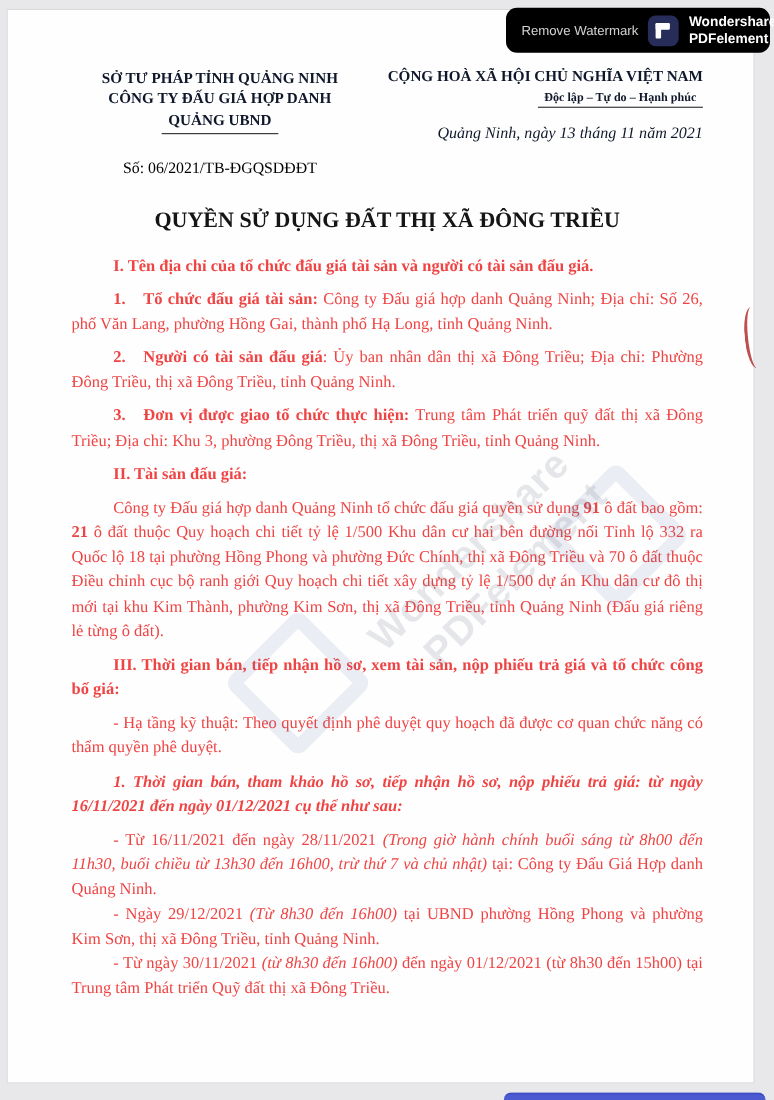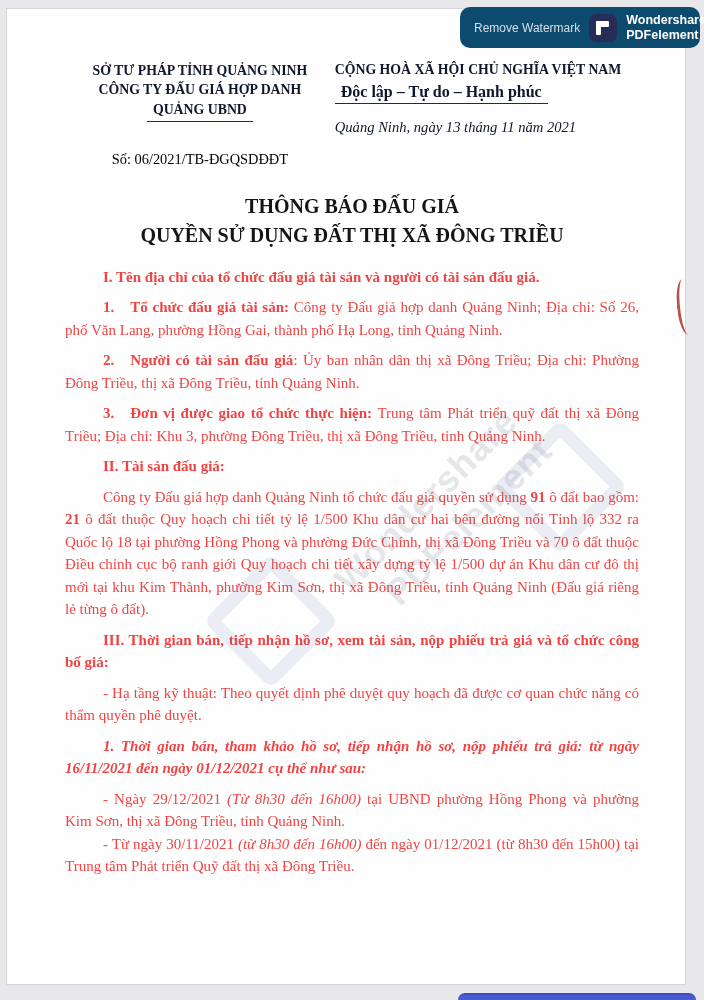--- a/index.html
+++ b/index.html
@@ -3,38 +3,38 @@
 <meta charset="utf-8">
 <style>
   html,body{margin:0;padding:0;}
   .stage{position:relative;width:704px;height:1000px;background:#e8e8eb;overflow:hidden;
          font-family:"Liberation Serif","DejaVu Serif",serif;}
   .page{position:absolute;left:6px;top:8px;width:680px;height:977px;background:#fefefe;
         border:1px solid #d6d6da;box-sizing:border-box;padding:52px 46px 0 58px;}
   
   .hdr{display:flex;color:#0f172a;}
   .hdr-left{width:47%;text-align:center;font-weight:bold;font-size:13.8px;line-height:1.4;}
-  .hdr-right{width:53%;text-align:left;}
+  .hdr-right{width:53%;text-align:right;}
   .hr1{font-weight:bold;font-size:13.8px;line-height:1.35;}
-  .hr2{font-weight:bold;font-size:16px;margin-top:3px;}
+  .hr2{font-weight:bold;font-size:11px;margin-top:3px;}
   .udl{display:inline-block;border-bottom:1.5px solid #2a2a2a;padding:0 6px 2px;}
   .date{font-style:italic;font-size:14.6px;margin-top:15px;}
   .doc-num{margin-top:15px;font-size:14.4px;text-align:center;width:47%;}
   
   .title{text-align:center;font-weight:bold;font-size:20px;line-height:1.45;margin-top:24px;color:#151515;}
   
   .docbody{margin-top:16px;font-size:15px;line-height:1.5;color:#ef4444;}
   .para{text-align:justify;text-indent:38px;margin:8px 0;}
   .tight{margin:0;}
   .bold{font-weight:bold;}
   .it{font-style:italic;}
   .bi{font-weight:bold;font-style:italic;}
   .num{margin-right:16px;font-weight:bold;}
   
-  .banner{position:absolute;top:7px;right:4px;width:240px;height:41px;background:#0c4a6e;
+  .banner{position:absolute;top:7px;right:4px;width:240px;height:41px;background:#000000;
           border-radius:10px;display:flex;align-items:center;gap:9px;box-sizing:border-box;
           padding:0 12px 0 14px;font-family:"Liberation Sans",sans-serif;cursor:pointer;}
   .rm{color:rgba(255,255,255,0.82);font-size:12px;flex:1;white-space:nowrap;}
   .logo{width:28px;height:28px;background:#272d59;border-radius:7px;position:relative;flex:none;}
   .logo .g1{position:absolute;left:7px;top:7px;width:5px;height:14px;background:#fff;border-radius:1px;}
   .logo .g2{position:absolute;left:7px;top:7px;width:13px;height:6px;background:#fff;border-radius:1px;}
   .brand{color:#fff;font-weight:bold;font-size:12.5px;line-height:1.15;display:flex;flex-direction:column;white-space:nowrap;}
   
   .bottom-sliver{position:absolute;bottom:0;right:8px;width:238px;height:7px;background:#4c5ad2;
                  border-top:2px solid #3f4ec6;border-radius:7px 7px 0 0;box-sizing:border-box;cursor:pointer;}
@@ -74,21 +74,20 @@
       </div>
       <div class="hdr-right">
         <div class="hr1">CỘNG HOÀ XÃ HỘI CHỦ NGHĨA VIỆT NAM</div>
         <div class="hr2"><span class="udl">Độc lập – Tự do – Hạnh phúc</span></div>
         <div class="date">Quảng Ninh, ngày 13 tháng 11 năm 2021</div>
       </div>
     </div>
     <div class="doc-num">Số: 06/2021/TB-ĐGQSDĐĐT</div>
 
     <div class="title">
-      <div>THÔNG BÁO ĐẤU GIÁ</div>
       <div>QUYỀN SỬ DỤNG ĐẤT THỊ XÃ ĐÔNG TRIỀU</div>
     </div>
 
     <div class="docbody">
 
       <p class="para bold">I. Tên địa chỉ của tổ chức đấu giá tài sản và người có tài sản đấu giá.</p>
 
       <p class="para"><span class="num">1.</span><span class="bold">Tổ chức đấu giá tài sản:</span><span> Công ty Đấu giá hợp danh Quảng Ninh; Địa chỉ: Số 26, phố Văn Lang, phường Hồng Gai, thành phố Hạ Long, tỉnh Quảng Ninh.</span></p>
 
       <p class="para"><span class="num">2.</span><span class="bold">Người có tài sản đấu giá</span><span>: Ủy ban nhân dân thị xã Đông Triều; Địa chỉ: Phường Đông Triều, thị xã Đông Triều, tỉnh Quảng Ninh.</span></p>
@@ -99,20 +98,21 @@
 
       <p class="para tight"><span>Công ty Đấu giá hợp danh Quảng Ninh tổ chức đấu giá quyền sử dụng </span><span class="bold">91</span><span> ô đất bao gồm: </span><span class="bold">21</span><span> ô đất thuộc Quy hoạch chi tiết tỷ lệ 1/500 Khu dân cư hai bên đường nối Tỉnh lộ 332 ra Quốc lộ 18 tại phường Hồng Phong và phường Đức Chính, thị xã Đông Triều và 70 ô đất thuộc Điều chỉnh cục bộ ranh giới Quy hoạch chi tiết xây dựng tỷ lệ 1/500 dự án Khu dân cư đô thị mới tại khu Kim Thành, phường Kim Sơn, thị xã Đông Triều, tỉnh Quảng Ninh (Đấu giá riêng lẻ từng ô đất).</span></p>
 
 
       <p class="para bold">III. Thời gian bán, tiếp nhận hồ sơ, xem tài sản, nộp phiếu trả giá và tổ chức công bố giá:</p>
 
       <p class="para">- Hạ tầng kỹ thuật: Theo quyết định phê duyệt quy hoạch đã được cơ quan chức năng có thẩm quyền phê duyệt.</p>
 
       <p class="para bi">1. Thời gian bán, tham khảo hồ sơ, tiếp nhận hồ sơ, nộp phiếu trả giá: từ ngày 16/11/2021 đến ngày 01/12/2021 cụ thể như sau:</p>
 
+      <p class="para tight"><span>- Từ 16/11/2021 đến ngày 28/11/2021 </span><span class="it">(Trong giờ hành chính buổi sáng từ 8h00 đến 11h30, buổi chiều từ 13h30 đến 16h00, trừ thứ 7 và chủ nhật)</span><span> tại: Công ty Đấu Giá Hợp danh Quảng Ninh.</span></p>
 
       <p class="para tight"><span>- Ngày 29/12/2021 </span><span class="it">(Từ 8h30 đến 16h00)</span><span> tại UBND phường Hồng Phong và phường Kim Sơn, thị xã Đông Triều, tỉnh Quảng Ninh.</span></p>
 
       <p class="para tight"><span>- Từ ngày 30/11/2021 </span><span class="it">(từ 8h30 đến 16h00)</span><span> đến ngày 01/12/2021 (từ 8h30 đến 15h00) tại Trung tâm Phát triển Quỹ đất thị xã Đông Triều.</span></p>
 
     </div>
   </div>
 
   <div class="banner">
     <span class="rm">Remove Watermark</span>

